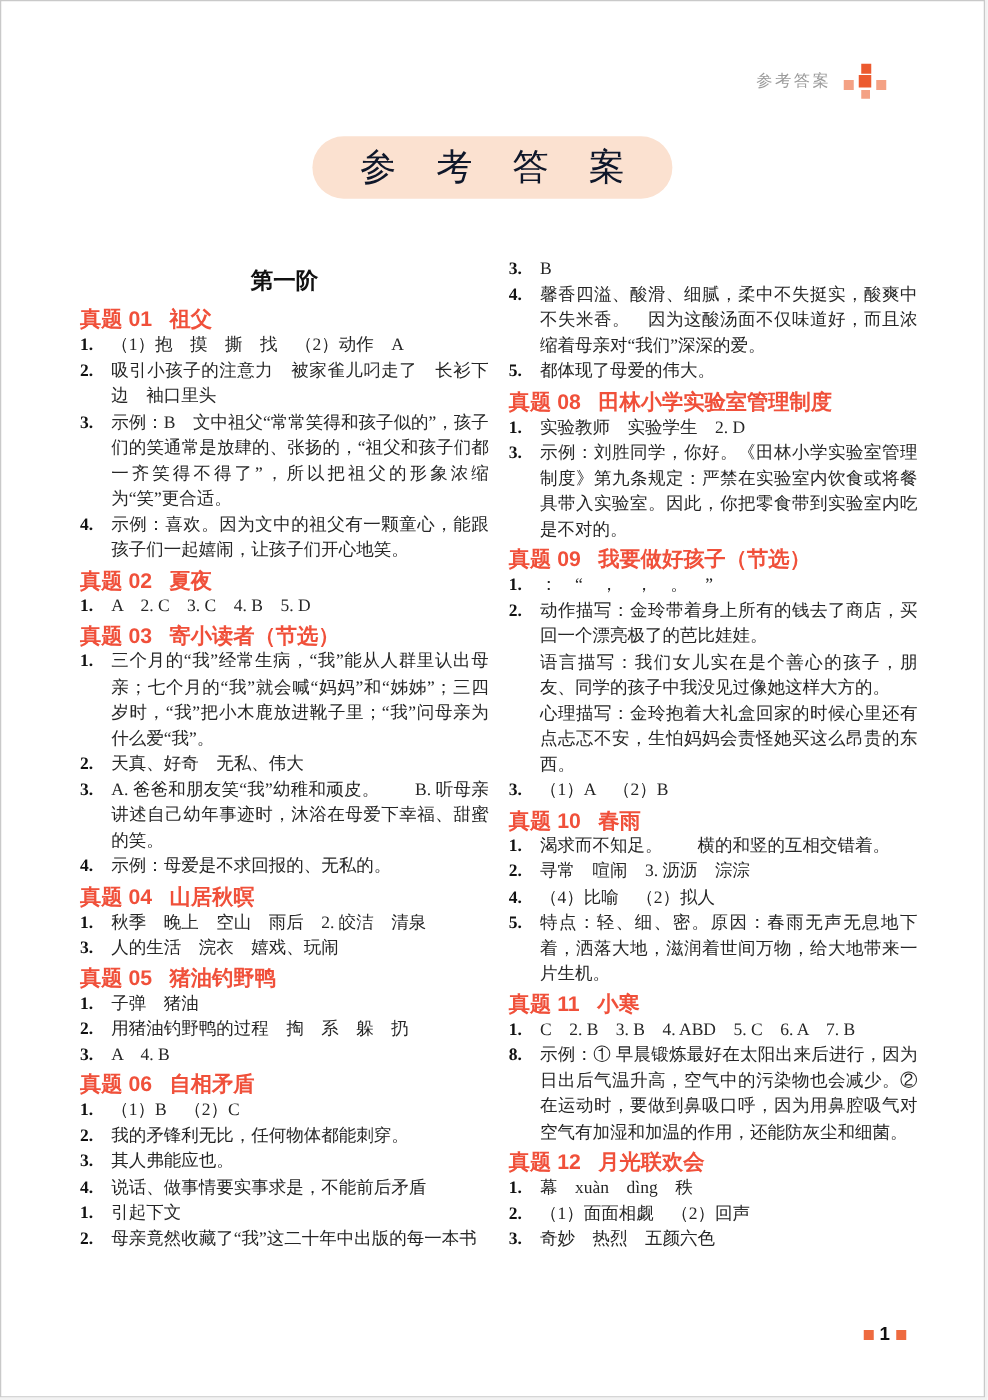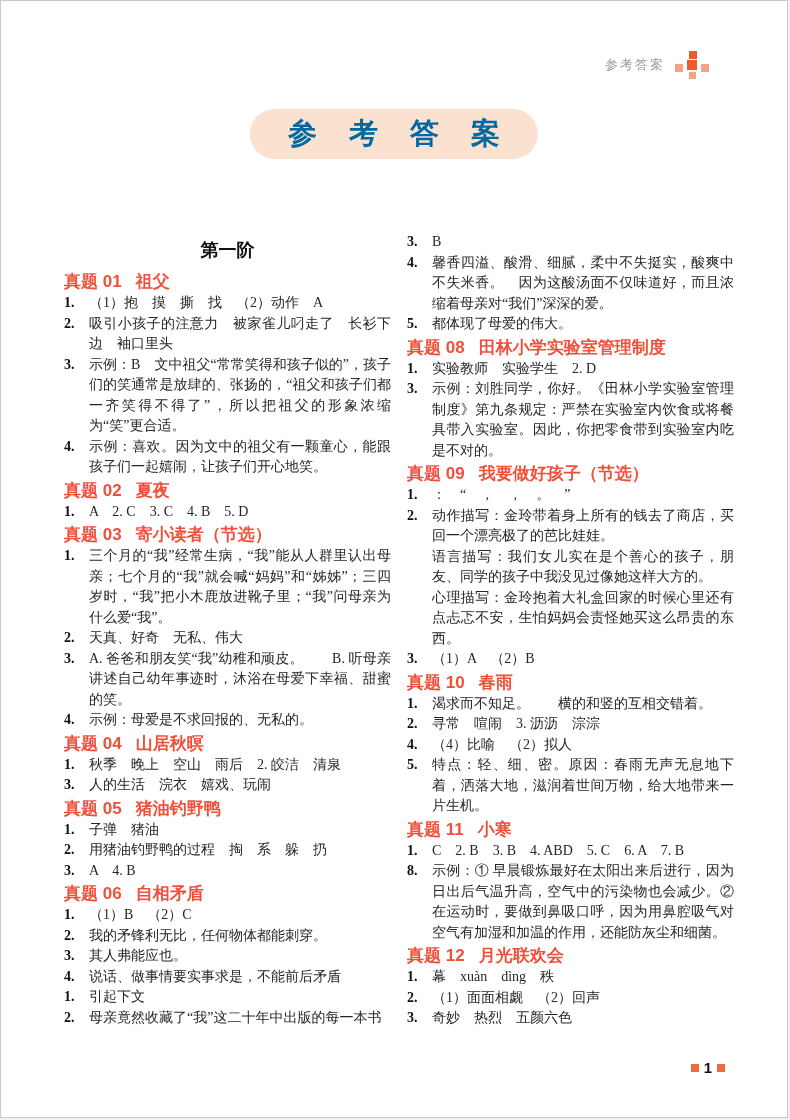--- a/index.html
+++ b/index.html
@@ -22,26 +22,26 @@
   .m3{width:8px;height:8px;left:0;top:13px;}
   .m4{width:8px;height:8px;left:26px;top:13px;}
   .m5{width:7px;height:7px;left:14px;top:21px;}
   
   .title-pill{
     position:absolute;top:108px;left:50%;transform:translateX(-50%);
     background:#fbe1d0;border-radius:26px;height:50px;min-width:196px;
     display:flex;align-items:center;justify-content:center;padding:0 26px 0 38px;
   }
   .title-pill span{
-    font-family:"Liberation Sans","DejaVu Sans",sans-serif;font-weight:bold;
-    font-size:29px;color:#0369a1;letter-spacing:12px;
+    font-family:"Liberation Sans","DejaVu Sans",sans-serif;font-weight:normal;
+    font-size:29px;color:#0f172a;letter-spacing:12px;
   }
   
   .columns{position:absolute;top:205px;left:63px;display:flex;gap:16px;}
-  .col{width:327px;font-size:14px;line-height:20.5px;margin-top:26px;}
+  .col{width:327px;font-size:14px;line-height:20.5px;}
   .stage{
     text-align:center;font-family:"Liberation Sans","DejaVu Sans",sans-serif;
     font-weight:bold;font-size:18px;color:#111;margin:6px 0 9px;line-height:24px;
   }
   .stage.second{margin:12px 0 10px;}
   .topic{
     color:#f0503a;font-family:"Liberation Sans","DejaVu Sans",sans-serif;
     font-weight:bold;font-size:17px;line-height:21px;margin:2px 0 1px;
     display:flex;
   }

